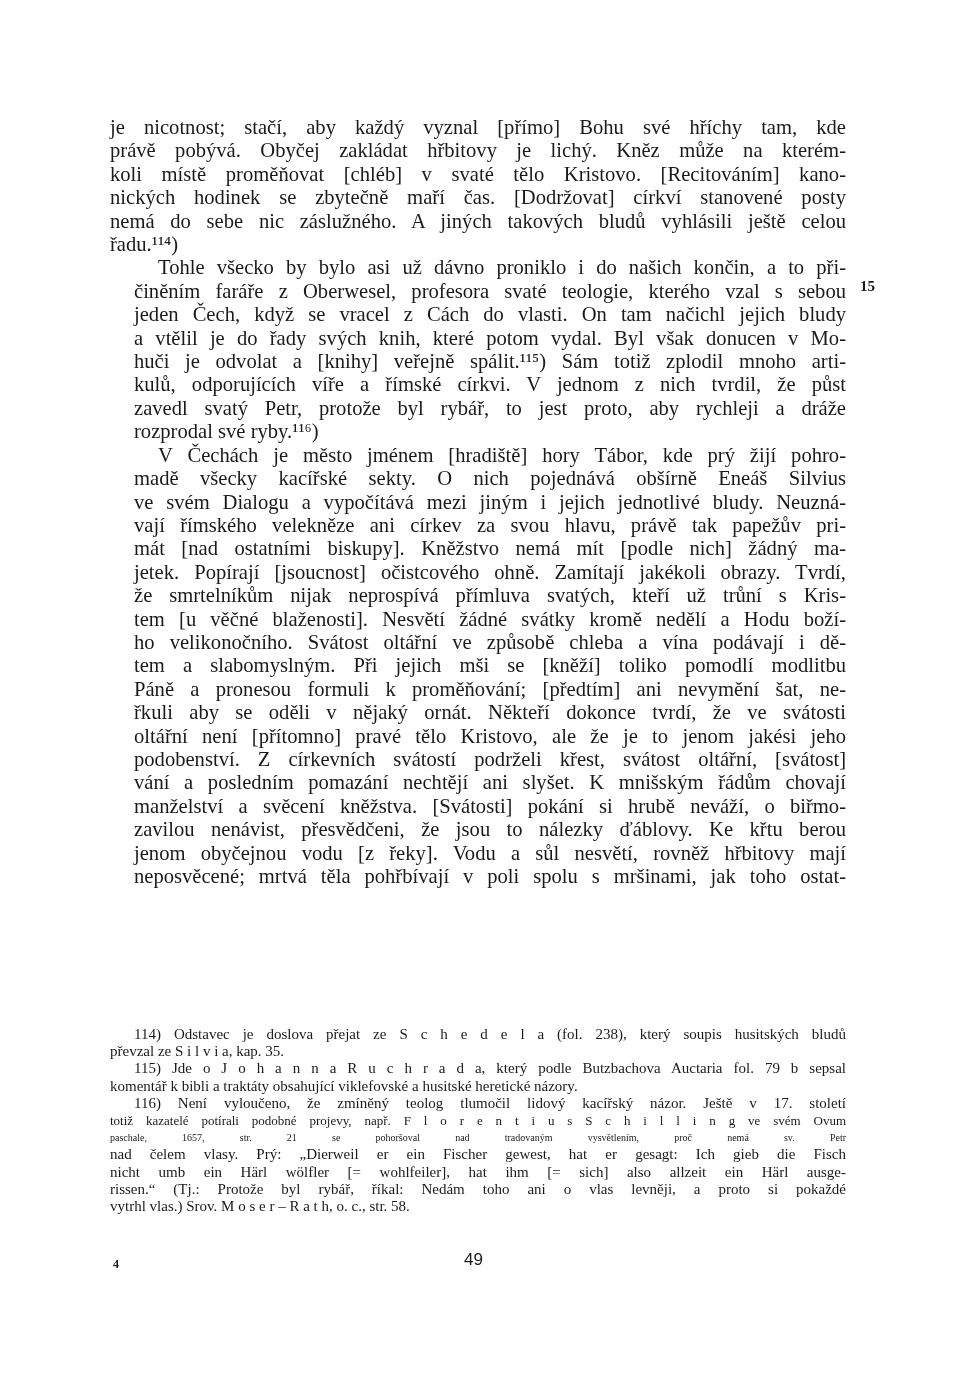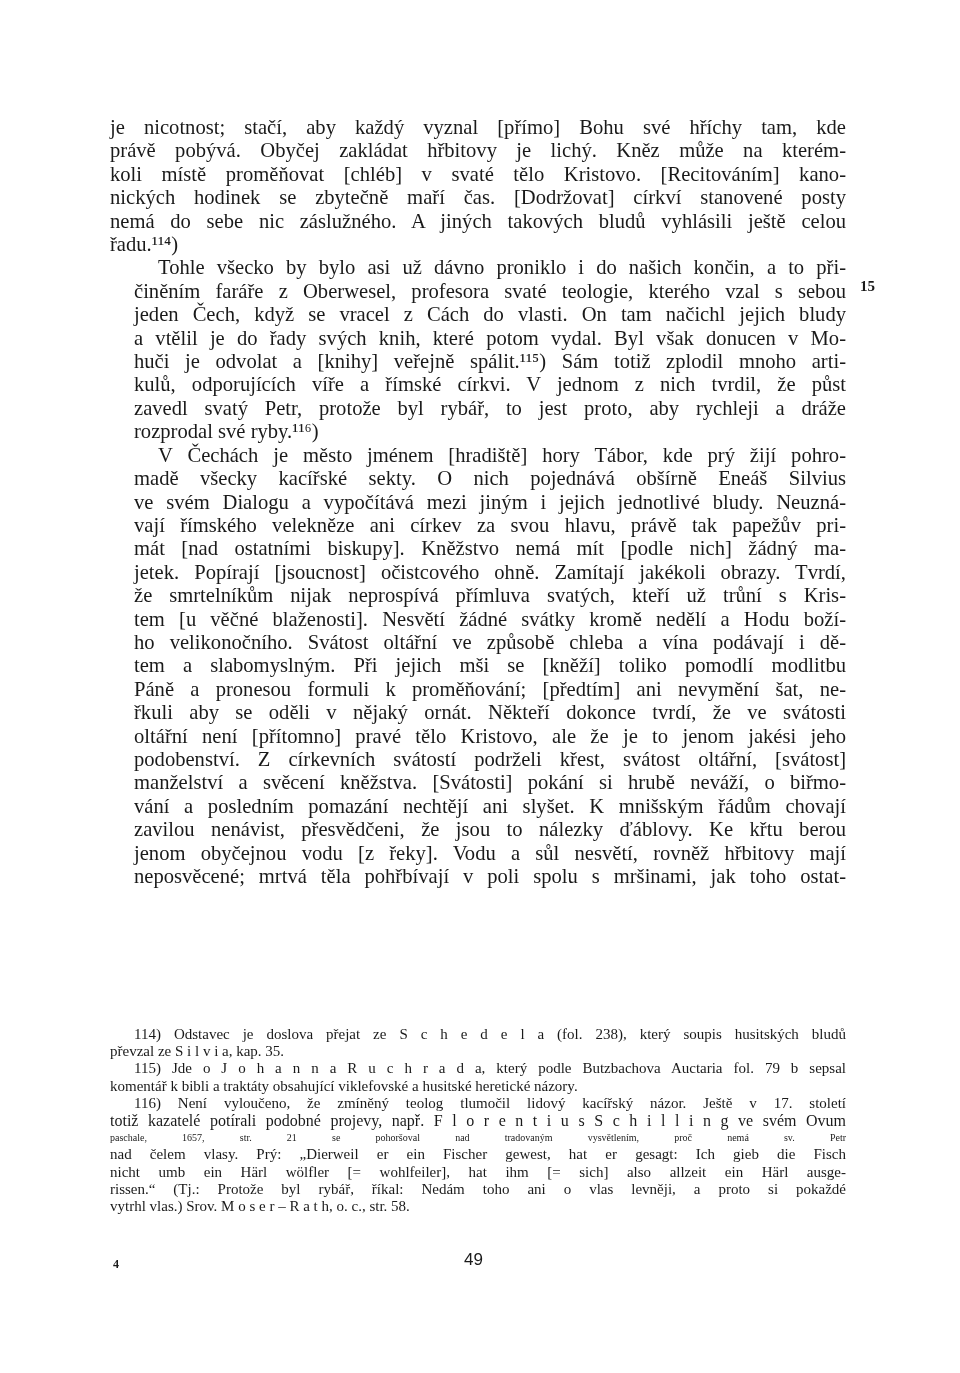--- a/index.html
+++ b/index.html
@@ -52,42 +52,42 @@
       <span class="line">mát [nad ostatními biskupy]. Kněžstvo nemá mít [podle nich] žádný ma-</span>
       <span class="line">jetek. Popírají [jsoucnost] očistcového ohně. Zamítají jakékoli obrazy. Tvrdí,</span>
       <span class="line">že smrtelníkům nijak neprospívá přímluva svatých, kteří už trůní s Kris-</span>
       <span class="line">tem [u věčné blaženosti]. Nesvětí žádné svátky kromě nedělí a Hodu boží-</span>
       <span class="line">ho velikonočního. Svátost oltářní ve způsobě chleba a vína podávají i dě-</span>
       <span class="line">tem a slabomyslným. Při jejich mši se [kněží] toliko pomodlí modlitbu</span>
       <span class="line">Páně a pronesou formuli k proměňování; [předtím] ani nevymění šat, ne-</span>
       <span class="line">řkuli aby se oděli v nějaký ornát. Někteří dokonce tvrdí, že ve svátosti</span>
       <span class="line">oltářní není [přítomno] pravé tělo Kristovo, ale že je to jenom jakési jeho</span>
       <span class="line">podobenství. Z církevních svátostí podrželi křest, svátost oltářní, [svátost]</span>
+      <span class="line">vání a posledním pomazání nechtějí ani slyšet. K mnišským řádům chovají</span>
       <span class="line">manželství a svěcení kněžstva. [Svátosti] pokání si hrubě neváží, o biřmo-</span>
-      <span class="line">vání a posledním pomazání nechtějí ani slyšet. K mnišským řádům chovají</span>
       <span class="line">zavilou nenávist, přesvědčeni, že jsou to nálezky ďáblovy. Ke křtu berou</span>
       <span class="line">jenom obyčejnou vodu [z řeky]. Vodu a sůl nesvětí, rovněž hřbitovy mají</span>
       <span class="line">neposvěcené; mrtvá těla pohřbívají v poli spolu s mršinami, jak toho ostat-</span>
     </p>
   </div>
 
   <div class="margin-num">15</div>
 
   <div class="notes">
     <p>
       <span class="line" style="padding-left:24px;font-size:15px;line-height:17.2px">114) Odstavec je doslova přejat ze S c h e d e l a (fol. 238), který soupis husitských bludů</span>
       <span class="line last" style="font-size:15px;line-height:17.2px">převzal ze S i l v i a, kap. 35.</span>
     </p>
     <p>
       <span class="line" style="padding-left:24px;font-size:15px;line-height:17.2px">115) Jde o J o h a n n a R u c h r a d a, který podle Butzbachova Auctaria fol. 79 b sepsal</span>
       <span class="line last" style="font-size:15px;line-height:17.2px">komentář k bibli a traktáty obsahující viklefovské a husitské heretické názory.</span>
     </p>
     <p>
       <span class="line" style="padding-left:24px;font-size:15px;line-height:17.2px">116) Není vyloučeno, že zmíněný teolog tlumočil lidový kacířský názor. Ještě v 17. století</span>
-      <span class="line" style="font-size:16px;line-height:17.2px">totiž kazatelé potírali podobné projevy, např. F l o r e n t i u s S c h i l l i n g ve svém Ovum</span>
+      <span class="line" style="font-size:13px;line-height:17.2px">totiž kazatelé potírali podobné projevy, např. F l o r e n t i u s S c h i l l i n g ve svém Ovum</span>
       <span class="line" style="font-size:10px;line-height:17.2px">paschale, 1657, str. 21 se pohoršoval nad tradovaným vysvětlením, proč nemá sv. Petr</span>
       <span class="line" style="font-size:15px;line-height:17.2px">nad čelem vlasy. Prý: „Dierweil er ein Fischer gewest, hat er gesagt: Ich gieb die Fisch</span>
       <span class="line" style="font-size:15px;line-height:17.2px">nicht umb ein Härl wölfler [= wohlfeiler], hat ihm [= sich] also allzeit ein Härl ausge-</span>
       <span class="line" style="font-size:15px;line-height:17.2px">rissen.“ (Tj.: Protože byl rybář, říkal: Nedám toho ani o vlas levněji, a proto si pokaždé</span>
       <span class="line last" style="font-size:15px;line-height:17.2px">vytrhl vlas.) Srov. M o s e r – R a t h, o. c., str. 58.</span>
     </p>
   </div>
 
   <div class="signature">4</div>
   <div class="pagenum">49</div>

